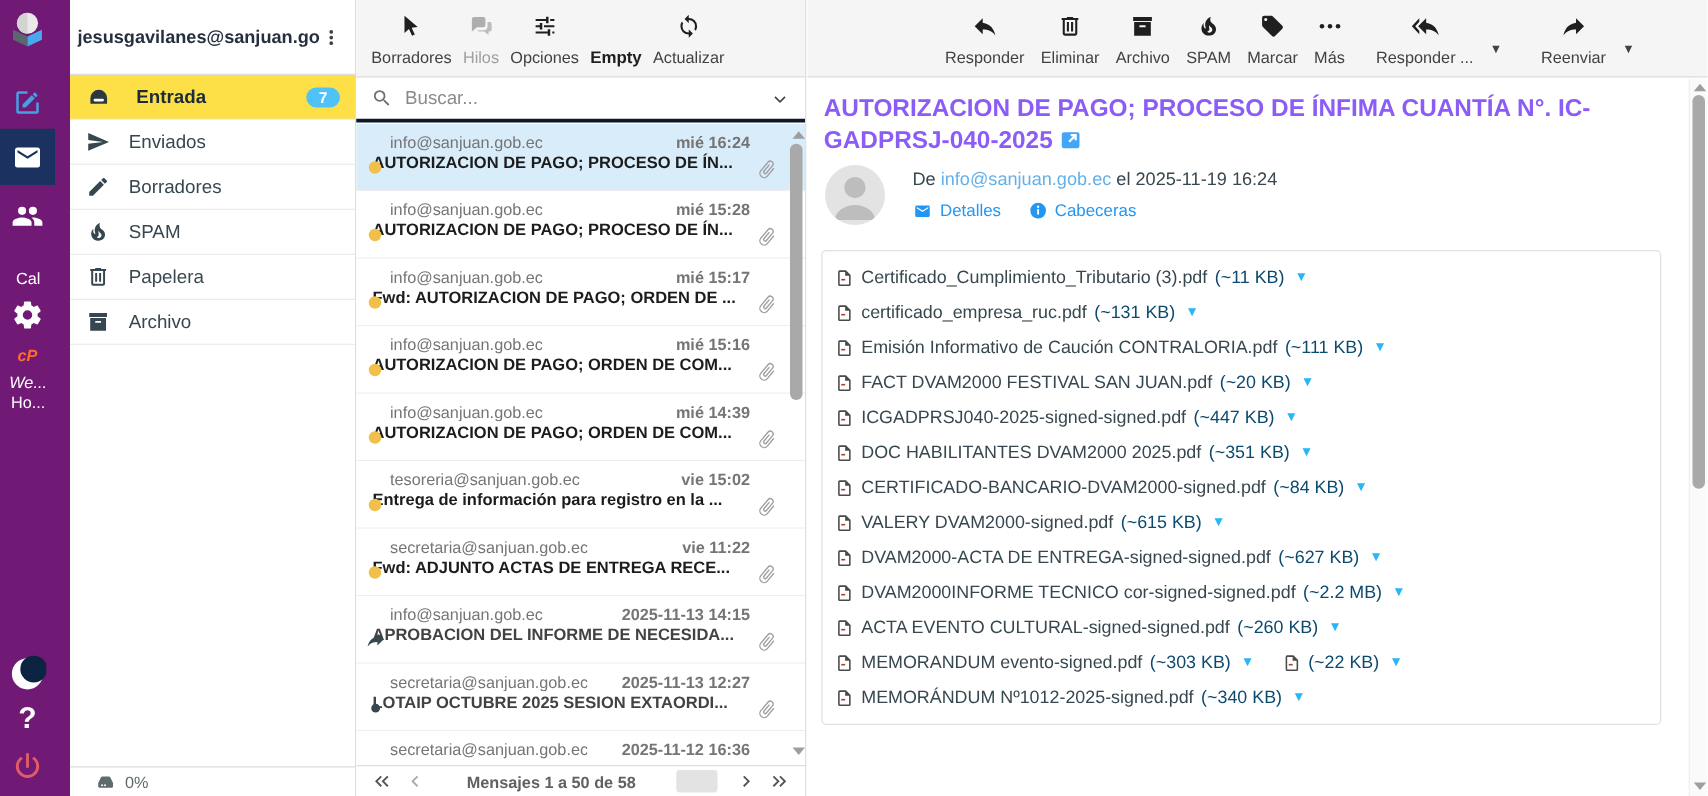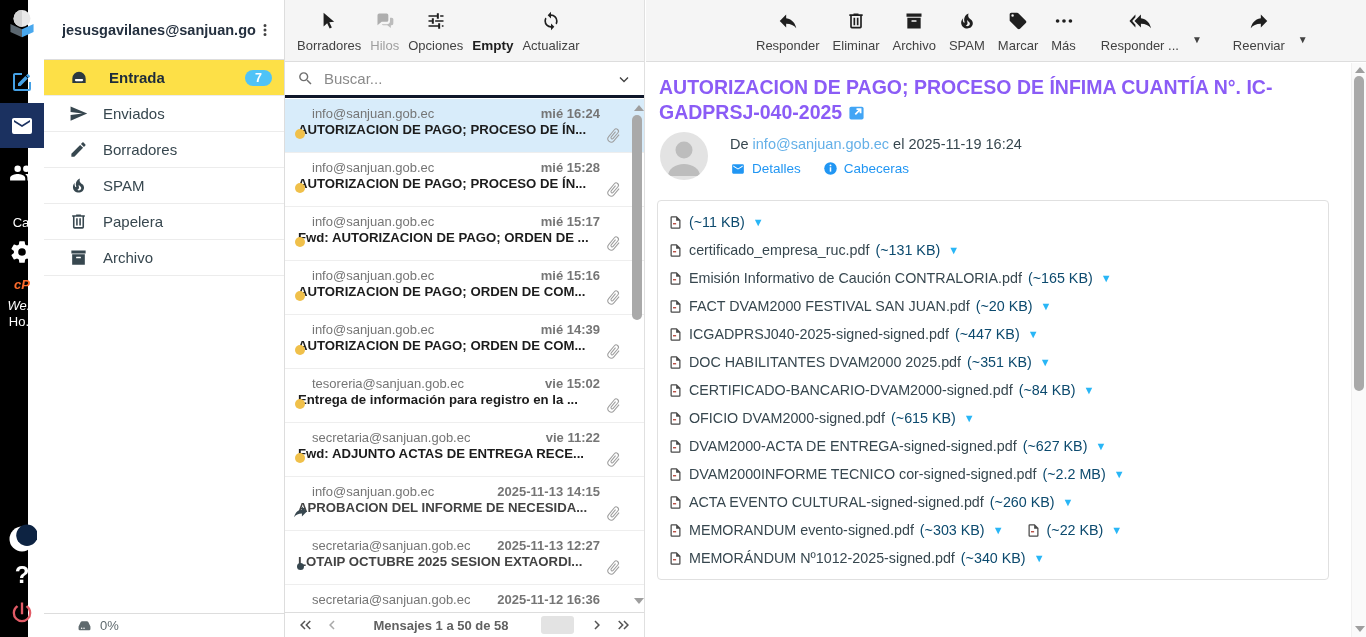--- a/index.html
+++ b/index.html
@@ -1,21 +1,21 @@
 <!DOCTYPE html>
 <html><head>
 <meta charset="utf-8">
 <style>
   * { margin:0; padding:0; box-sizing:border-box; }
   html,body { width:1366px; height:637px; overflow:hidden; background:#fff;
     font-family:"Liberation Sans", sans-serif; }
   svg { display:block; }
 
   
-  .rail { position:absolute; left:0; top:0; width:28px; height:637px; background:#000000; z-index:5; }
+  .rail { position:absolute; left:0; top:0; width:56px; height:637px; background:#701a75; z-index:5; }
   .rail .ritem { position:absolute; left:0; width:44px; display:flex; justify-content:center; }
   .rail .active-block { position:absolute; left:0; top:103px; width:44px; height:45px; background:#1b3160; }
   .rail .rtext { color:#fff; font-size:13px; white-space:nowrap; overflow:hidden; width:44px; padding-left:1px; }
   .cp-text { color:#ff6c2c; font-weight:bold; font-style:italic; font-size:13px; }
 
   
   .folders { position:absolute; left:44px; top:0; width:241px; height:637px; background:#fff; border-right:1px solid #ddd; }
   .acct { height:60px; border-bottom:1px solid #ddd; display:flex; align-items:center; padding:0 10px 0 18px; }
   .acct .email { font-weight:bold; font-size:14.5px; color:#24303f; flex:1; white-space:nowrap; overflow:hidden; }
   .folder-row { height:36px; display:flex; align-items:center; gap:15px; padding-left:25px; border-bottom:1px solid #ececec; color:#37474f; cursor:pointer; }
@@ -616,20 +616,21 @@
 
     <div class="attbox">
 
         <div class="att">
           <span>
             <svg width="15" height="17" viewBox="0 0 24 24" fill="#4a4a4a">
               <path d="M14,2H6A2,2 0 0,0 4,4V20A2,2 0 0,0 6,22H18A2,2 0 0,0 20,20V8L14,2M18,20H6V4H13V9H18V20Z"></path>
               <rect x="8" y="13" width="5" height="2" fill="#b03a2e"></rect>
             </svg>
           </span>
+          <span class="aname">Certificado_Cumplimiento_Tributario (3).pdf</span>
           <span class="asize">(~11 KB)</span>
           <span class="acaret">▼</span>
         </div>
 
         <div class="att">
           <span>
             <svg width="15" height="17" viewBox="0 0 24 24" fill="#4a4a4a">
               <path d="M14,2H6A2,2 0 0,0 4,4V20A2,2 0 0,0 6,22H18A2,2 0 0,0 20,20V8L14,2M18,20H6V4H13V9H18V20Z"></path>
               <rect x="8" y="13" width="5" height="2" fill="#b03a2e"></rect>
             </svg>
@@ -640,21 +641,21 @@
         </div>
 
         <div class="att">
           <span>
             <svg width="15" height="17" viewBox="0 0 24 24" fill="#4a4a4a">
               <path d="M14,2H6A2,2 0 0,0 4,4V20A2,2 0 0,0 6,22H18A2,2 0 0,0 20,20V8L14,2M18,20H6V4H13V9H18V20Z"></path>
               <rect x="8" y="13" width="5" height="2" fill="#b03a2e"></rect>
             </svg>
           </span>
           <span class="aname">Emisión Informativo de Caución CONTRALORIA.pdf</span>
-          <span class="asize">(~165 KB)</span>
+          <span class="asize">(~111 KB)</span>
           <span class="acaret">▼</span>
         </div>
 
         <div class="att">
           <span>
             <svg width="15" height="17" viewBox="0 0 24 24" fill="#4a4a4a">
               <path d="M14,2H6A2,2 0 0,0 4,4V20A2,2 0 0,0 6,22H18A2,2 0 0,0 20,20V8L14,2M18,20H6V4H13V9H18V20Z"></path>
               <rect x="8" y="13" width="5" height="2" fill="#b03a2e"></rect>
             </svg>
           </span>
@@ -699,21 +700,21 @@
           <span class="acaret">▼</span>
         </div>
 
         <div class="att">
           <span>
             <svg width="15" height="17" viewBox="0 0 24 24" fill="#4a4a4a">
               <path d="M14,2H6A2,2 0 0,0 4,4V20A2,2 0 0,0 6,22H18A2,2 0 0,0 20,20V8L14,2M18,20H6V4H13V9H18V20Z"></path>
               <rect x="8" y="13" width="5" height="2" fill="#b03a2e"></rect>
             </svg>
           </span>
-          <span class="aname">OFICIO DVAM2000-signed.pdf</span>
+          <span class="aname">VALERY DVAM2000-signed.pdf</span>
           <span class="asize">(~615 KB)</span>
           <span class="acaret">▼</span>
         </div>
 
         <div class="att">
           <span>
             <svg width="15" height="17" viewBox="0 0 24 24" fill="#4a4a4a">
               <path d="M14,2H6A2,2 0 0,0 4,4V20A2,2 0 0,0 6,22H18A2,2 0 0,0 20,20V8L14,2M18,20H6V4H13V9H18V20Z"></path>
               <rect x="8" y="13" width="5" height="2" fill="#b03a2e"></rect>
             </svg>

